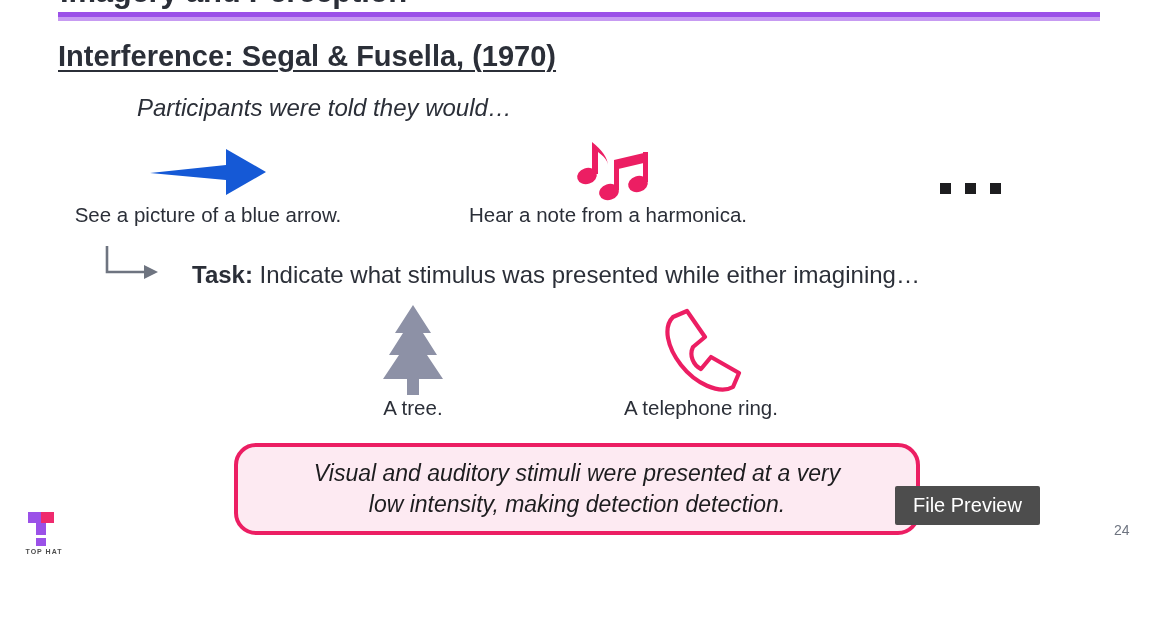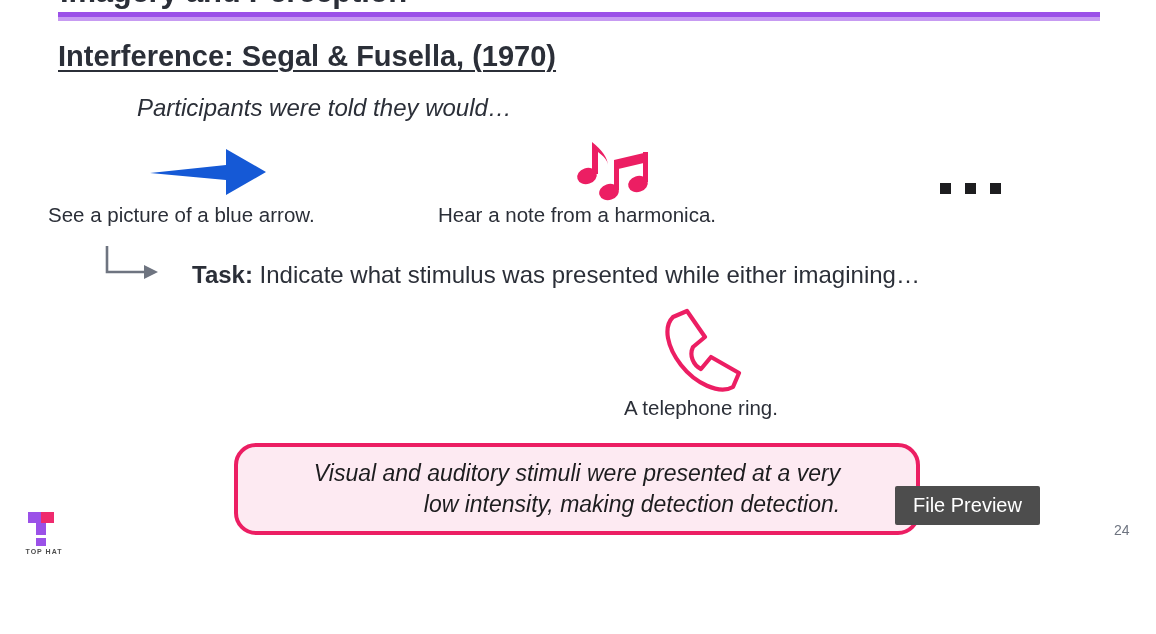--- a/index.html
+++ b/index.html
@@ -82,20 +82,21 @@
   
   .stim-row {
     position: absolute;
     left: 0;
     top: 140px;
     width: 1156px;
     height: 100px;
   }
   .stim-col {
     position: absolute;
+    text-align: center;
   }
   .stim-art {
     height: 62px;
     display: flex;
     align-items: center;
     justify-content: center;
   }
   .stim-label {
     font-size: 20.5px;
     color: #2b2f38;
@@ -184,21 +185,20 @@
     align-items: center;
     justify-content: center;
     text-align: center;
   }
   .callout-text {
     font-size: 23px;
     font-style: italic;
     color: #1d1d1f;
     line-height: 31px;
     padding: 0 22px;
-    text-align: right;
   }
 
   
   .tooltip {
     position: absolute;
     left: 895px;
     top: 486px;
     padding: 8px 18px;
     background: #4d4d4d;
     color: #ffffff;
@@ -300,20 +300,31 @@
     <path d="M40 19 L54 26 L40 33 Z" fill="#6e7480"></path>
   </svg>
 </div>
 
 <div class="task-line">
   <b>Task:</b><span> Indicate what stimulus was presented while either imagining…</span>
 </div>
 
 <div class="img-row">
 
+  <div class="img-col col-tree">
+    <div class="img-art">
+      <svg width="80" height="92" viewBox="0 0 80 92" aria-hidden="true">
+        <g fill="#8d91a6">
+          <path d="M40 2 L58 30 L50 30 L64 52 L54 52 L70 76 L10 76 L26 52 L16 52 L30 30 L22 30 Z"></path>
+          <rect x="34" y="72" width="12" height="20"></rect>
+        </g>
+      </svg>
+    </div>
+    <div class="img-label">A tree.</div>
+  </div>
 
   <div class="img-col col-phone">
     <div class="img-art">
       <svg width="92" height="88" viewBox="0 0 92 88" aria-hidden="true">
         <g fill="none" stroke="#ec1e63" stroke-width="4.2" stroke-linejoin="round" stroke-linecap="round">
           <path d="M18 10 L32 4 L50 30 L38 40
                    C34 48 38 58 46 62
                    L56 50 L84 66 L78 80
                    C64 88 40 76 26 58
                    C12 40 8 20 18 10 Z"></path>

